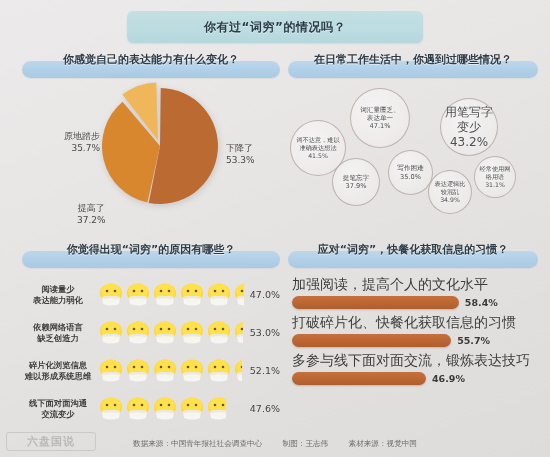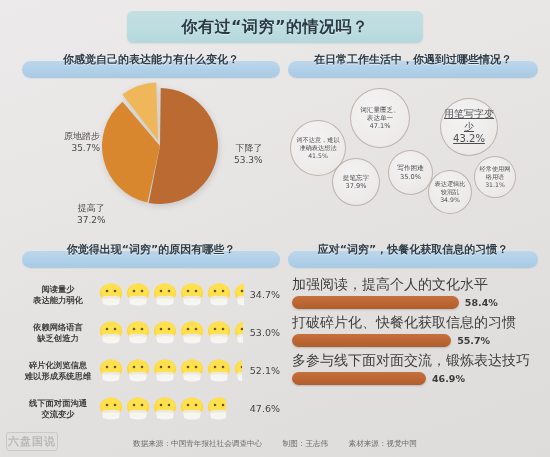--- a/index.html
+++ b/index.html
@@ -16,21 +16,21 @@
     position:absolute;left:0;right:0;top:11px;display:flex;justify-content:center;
   }
   .main-title{
     background:linear-gradient(180deg,#c3dfe2 0%,#bddde1 55%,#b5d8dd 100%);
     border-radius:6px;
     width:296px;height:32px;
     display:flex;align-items:center;justify-content:center;
     box-shadow:0 1px 2px rgba(0,0,0,.07);
   }
   .main-title span{
-    font-size:16px;font-weight:bold;color:#2a3b46;letter-spacing:.5px;
+    font-size:12px;font-weight:bold;color:#2a3b46;letter-spacing:.5px;
     text-shadow:0 1px 0 rgba(255,255,255,.45);
   }
 
   
   .sec{position:absolute;}
   .sec-head{position:relative;height:30px;}
   .sec-bar{
     position:absolute;left:0;right:0;top:9px;height:17px;border-radius:9px;
     background:linear-gradient(180deg,#bcd7ec 0%,#b1d0e8 50%,#a9cae4 100%);
     box-shadow:0 1px 1px rgba(0,0,0,.05);
@@ -45,21 +45,21 @@
   
   #sec-pie{left:22px;top:52px;width:258px;height:185px;}
   .pie-area{position:relative;width:258px;height:152px;}
   .pie{
     position:absolute;left:78px;top:4px;width:120px;height:120px;border-radius:50%;
     filter:drop-shadow(1px 2px 3px rgba(0,0,0,.13));
   }
   .pie svg{display:block;overflow:visible;}
   .pie-lbl{position:absolute;font-size:9px;color:#4a4a4a;line-height:1.35;text-align:center;white-space:nowrap;}
   .pie-lbl b{font-weight:normal;display:block;}
-  #pie-l-down{left:212px;top:60px;text-align:right;}
+  #pie-l-down{left:196px;top:60px;text-align:left;padding-left:8px;}
   #pie-l-same{left:8px;top:48px;text-align:right;width:70px;}
   #pie-l-up{left:55px;top:120px;}
 
   
   #sec-bub{left:288px;top:52px;width:250px;height:185px;}
   .bub-area{position:relative;width:250px;height:152px;}
   .bub{
     position:absolute;border-radius:50%;
     display:flex;align-items:center;justify-content:center;text-align:center;
     color:#4f4f52;line-height:1.25;box-sizing:border-box;
@@ -95,21 +95,21 @@
 
   
   .footer{
     position:absolute;left:0;right:0;bottom:6px;
     display:flex;align-items:center;
   }
   .wm{
     position:absolute;left:6px;bottom:0;
     font-size:11px;font-weight:bold;color:rgba(120,120,120,.38);
     letter-spacing:1px;border:1px solid rgba(120,120,120,.22);
-    padding:1px 1px;border-radius:3px;
+    padding:1px 20px;border-radius:3px;
   }
   .foot-txt{
     position:absolute;left:0;right:0;bottom:2px;text-align:center;
     font-size:7.6px;color:#6b6b6b;
   }
   .foot-txt span{margin:0 9px;}
 </style>
 </head>
 <body>
 
@@ -154,21 +154,21 @@
 
   <div class="sec" id="sec-bub">
     <div class="sec-head">
       <div class="sec-bar"></div>
       <div class="sec-title">在日常工作生活中，你遇到过哪些情况？</div>
     </div>
     <div class="bub-area" id="bubble-area">
         <div class="bub" style="left: 62px; top: 6px; width: 60px; height: 60px; font-size: 6.6px; border: 1px solid rgba(160, 140, 130, 0.6); background: radial-gradient(circle at 40% 35%, rgba(255, 255, 255, 0.55), rgba(245, 243, 242, 0.18)); align-items: center;">
           <i>词汇量匮乏、<br>表达单一<br>47.1%</i>
         </div>
-        <div class="bub" style="left: 152px; top: 16px; width: 58px; height: 58px; font-size: 10px; border: 1px solid rgba(150, 130, 120, 0.55); background: radial-gradient(circle at 40% 35%, rgba(255, 255, 255, 0.55), rgba(245, 243, 242, 0.18)); text-decoration: underline;">
+        <div class="bub" style="left: 152px; top: 16px; width: 58px; height: 58px; font-size: 12px; border: 1px solid rgba(150, 130, 120, 0.55); background: radial-gradient(circle at 40% 35%, rgba(255, 255, 255, 0.55), rgba(245, 243, 242, 0.18));">
           <i>用笔写字变少<br>43.2%</i>
         </div>
         <div class="bub" style="left: 2px; top: 38px; width: 56px; height: 56px; font-size: 6.2px; border: 1px solid rgba(160, 140, 130, 0.6); background: radial-gradient(circle at 40% 35%, rgba(255, 255, 255, 0.55), rgba(245, 243, 242, 0.18));">
           <i>词不达意，难以<br>准确表达想法<br>41.5%</i>
         </div>
         <div class="bub" style="left: 44px; top: 76px; width: 48px; height: 48px; font-size: 6.6px; border: 1px solid rgba(150, 130, 120, 0.55); background: radial-gradient(circle at 40% 35%, rgba(255, 255, 255, 0.55), rgba(245, 243, 242, 0.18));">
           <i>提笔忘字<br>37.9%</i>
         </div>
         <div class="bub" style="left: 100px; top: 68px; width: 45px; height: 45px; font-size: 6.6px; border: 1px solid rgba(160, 140, 130, 0.6); background: radial-gradient(circle at 40% 35%, rgba(255, 255, 255, 0.55), rgba(245, 243, 242, 0.18));">
           <i>写作困难<br>35.0%</i>
@@ -245,21 +245,21 @@
               <svg width="26" height="24" viewBox="0 0 26 24">
       <ellipse cx="13" cy="10" rx="11" ry="9.5" fill="#ffd633"></ellipse>
       <ellipse cx="13" cy="9" rx="10" ry="8.5" fill="#ffe04d"></ellipse>
       <circle cx="9" cy="8" r="1.3" fill="#6b5520"></circle>
       <circle cx="17" cy="8" r="1.3" fill="#6b5520"></circle>
       <path d="M4 14 Q13 12 22 14 L21 21 Q13 24 5 21 Z" fill="#f7f7f5" opacity="0.95"></path>
       <path d="M4 14 Q13 12 22 14 L21.5 16 Q13 14.5 4.5 16 Z" fill="#e8e8e4"></path>
     </svg>
             </div>
           </div>
-          <div class="emo-pct">34.7%</div>
+          <div class="emo-pct">47.0%</div>
         </div>
         <div class="emo-row">
           <div class="emo-lbl">依赖网络语言<br>缺乏创造力</div>
           <div class="emo-icons">
             <div class="face">
               <svg width="26" height="24" viewBox="0 0 26 24">
       <ellipse cx="13" cy="10" rx="11" ry="9.5" fill="#ffd633"></ellipse>
       <ellipse cx="13" cy="9" rx="10" ry="8.5" fill="#ffe04d"></ellipse>
       <circle cx="9" cy="8" r="1.3" fill="#6b5520"></circle>
       <circle cx="17" cy="8" r="1.3" fill="#6b5520"></circle>

